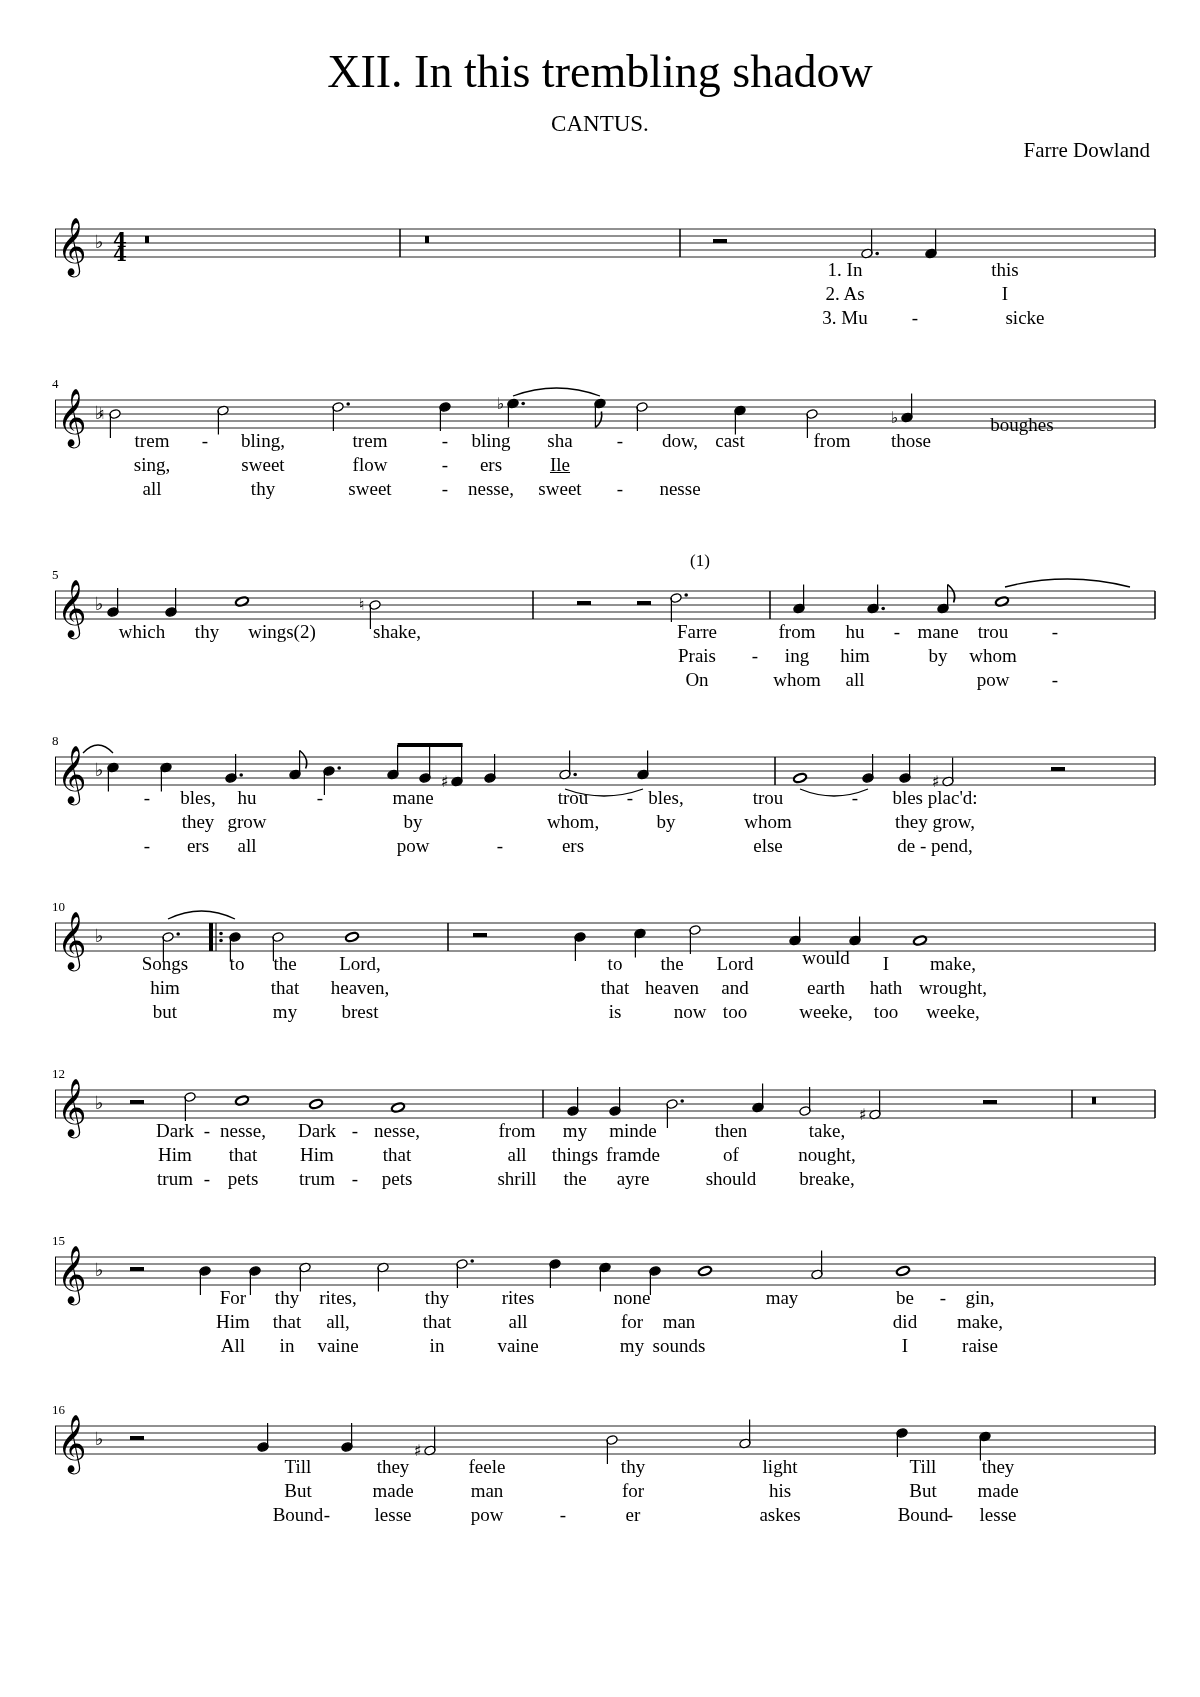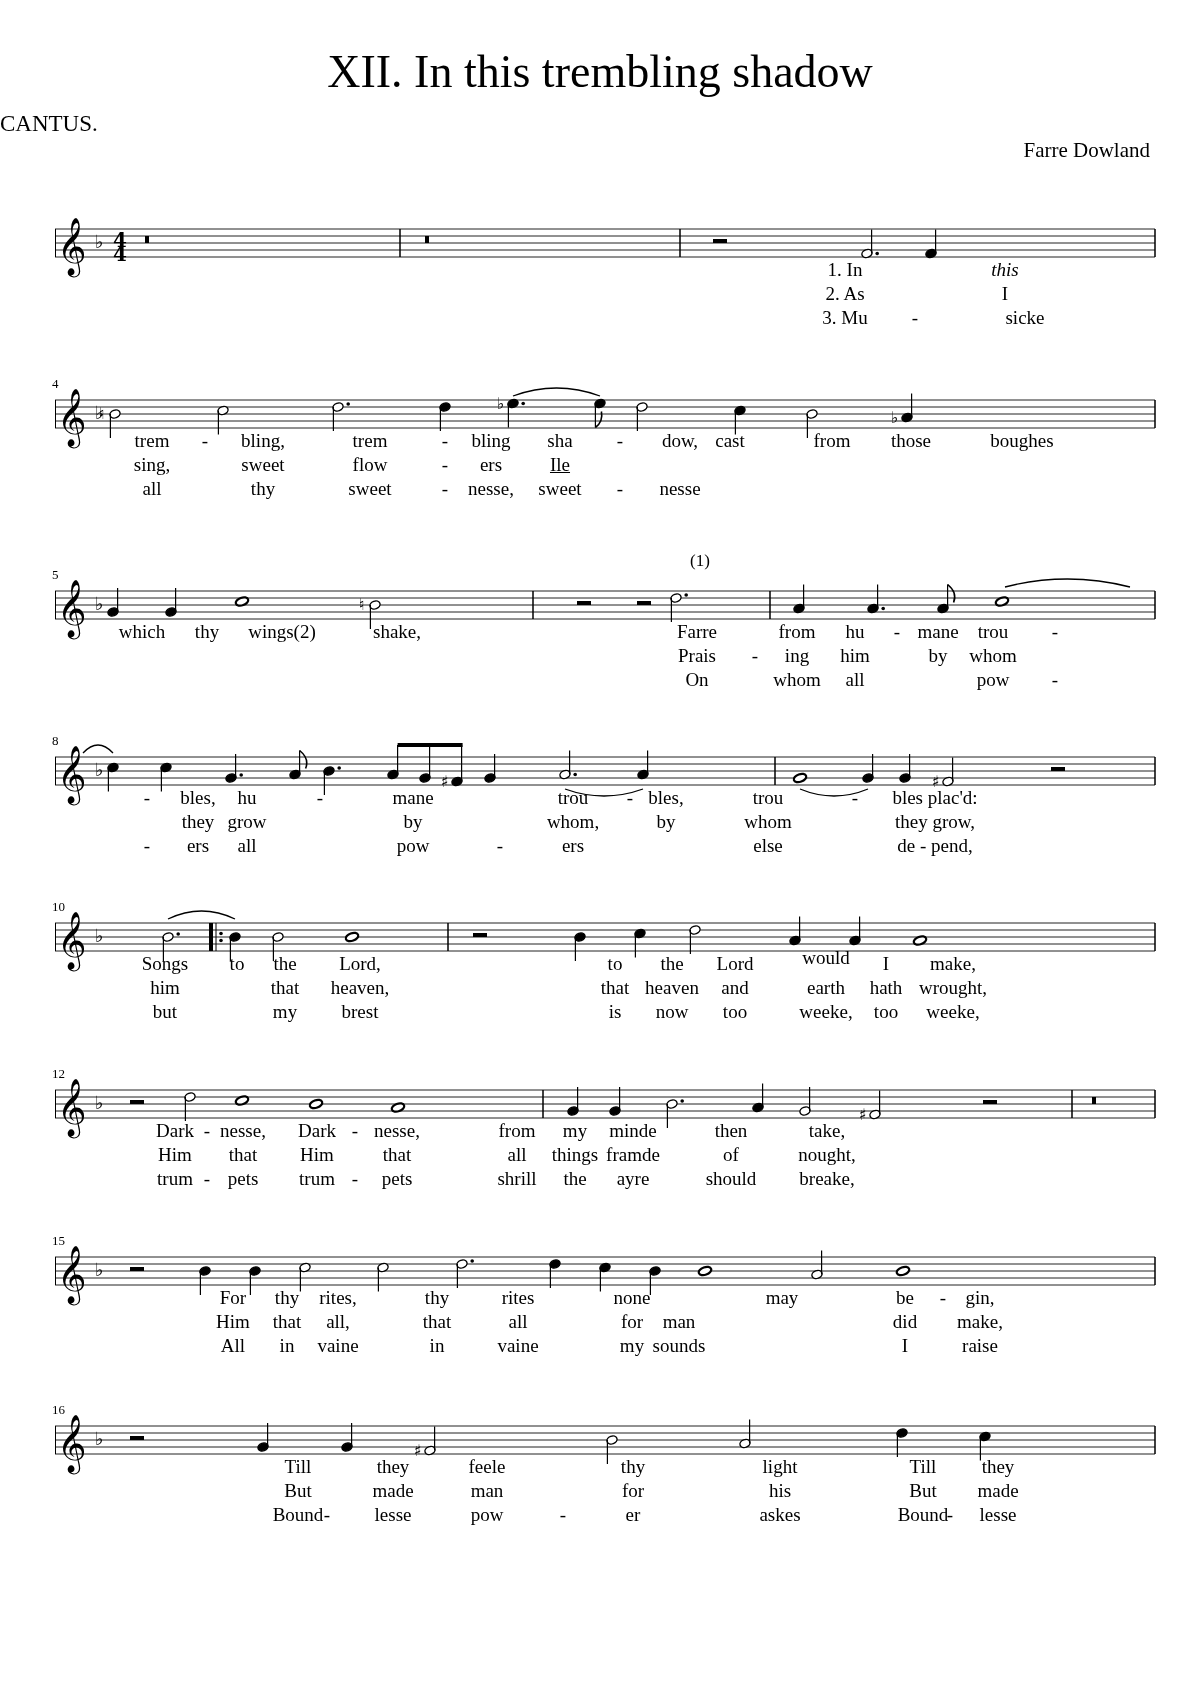--- a/index.html
+++ b/index.html
@@ -1,20 +1,20 @@
 <!DOCTYPE html>
 <html><head>
 <meta charset="utf-8">
 <style>
   html, body { margin: 0; padding: 0; background: #ffffff; }
   body { width: 1200px; height: 1697px; position: relative; overflow: hidden;
          font-family: "Liberation Serif", "DejaVu Serif", serif; color: #000; }
   .title { position: absolute; top: 44px; left: 0; width: 1200px; text-align: center;
            font-size: 46px; line-height: 56px; }
-  .subtitle { position: absolute; top: 110px; left: 0; width: 1200px; text-align: left;
+  .subtitle { position: absolute; top: 110px; left: 0; width: 1200px; text-align: center;
               font-size: 23px; line-height: 28px; }
   .composer { position: absolute; top: 137px; right: 50px; font-size: 21px; line-height: 26px; }
   .system { position: absolute; left: 55px; width: 1100px; }
   .system svg { position: absolute; left: 0; top: 0; overflow: visible; }
   .mnum { position: absolute; left: -3px; font-size: 13px; }
   .lyric { position: absolute; font-size: 19px; line-height: 22px; white-space: nowrap;
            transform: translateX(-50%); }
   .ann { position: absolute; font-size: 17px; transform: translateX(-50%); }
 </style>
 </head>
@@ -58,21 +58,21 @@
         </g>
         <g>
           <ellipse cx="876" cy="24.5" rx="5.2" ry="3.8" transform="rotate(-20 876 24.5)" fill="#000" stroke="#000" stroke-width="1.4"></ellipse>
           <line x1="880.6" x2="880.6" y1="24.5" y2="0.5" stroke="#000" stroke-width="1.2"></line>
         </g>
       </svg>
       <div class="lyric" style="left: 790px; top: 30px;">1. In</div>
       <div class="lyric" style="left: 790px; top: 54px;">2. As</div>
       <div class="lyric" style="left: 790px; top: 78px;">3. Mu</div>
       <div class="lyric" style="left: 860px; top: 78px;">-</div>
-      <div class="lyric" style="left: 950px; top: 30px; font-style: italic;">this</div>
+      <div class="lyric" style="left: 950px; top: 30px;">this</div>
       <div class="lyric" style="left: 950px; top: 54px;">I</div>
       <div class="lyric" style="left: 950px; top: 78px; margin-left: 20px;">sicke</div>
     </div>
     <div class="system" style="top: 400px;">
       <div class="mnum" style="top: -24px;">4</div>
       <svg width="1102" height="60" viewBox="0 -15 1102 60" style="top:-15px">
         <line x1="0" x2="1100" y1="0" y2="0" stroke="#222" stroke-width="1"></line>
         <line x1="0" x2="1100" y1="7" y2="7" stroke="#222" stroke-width="1"></line>
         <line x1="0" x2="1100" y1="14" y2="14" stroke="#222" stroke-width="1"></line>
         <line x1="0" x2="1100" y1="21" y2="21" stroke="#222" stroke-width="1"></line>
@@ -148,21 +148,21 @@
       <div class="lyric" style="left: 505px; top: 30px;">sha</div>
       <div class="lyric" style="left: 505px; top: 54px; text-decoration: underline;">Ile</div>
       <div class="lyric" style="left: 505px; top: 78px;">sweet</div>
       <div class="lyric" style="left: 565px; top: 30px;">-</div>
       <div class="lyric" style="left: 565px; top: 78px;">-</div>
       <div class="lyric" style="left: 625px; top: 30px;">dow,</div>
       <div class="lyric" style="left: 625px; top: 78px;">nesse</div>
       <div class="lyric" style="left: 675px; top: 30px;">cast</div>
       <div class="lyric" style="left: 777px; top: 30px;">from</div>
       <div class="lyric" style="left: 856px; top: 30px;">those</div>
-      <div class="lyric" style="left: 967px; top: 30px;">boughes</div>
+      <div class="lyric" style="left: 967px; top: 14px;">boughes</div>
     </div>
     <div class="system" style="top: 591px;">
       <div class="mnum" style="top: -24px;">5</div>
       <svg width="1102" height="60" viewBox="0 -15 1102 60" style="top:-15px">
         <line x1="0" x2="1100" y1="0" y2="0" stroke="#222" stroke-width="1"></line>
         <line x1="0" x2="1100" y1="7" y2="7" stroke="#222" stroke-width="1"></line>
         <line x1="0" x2="1100" y1="14" y2="14" stroke="#222" stroke-width="1"></line>
         <line x1="0" x2="1100" y1="21" y2="21" stroke="#222" stroke-width="1"></line>
         <line x1="0" x2="1100" y1="28" y2="28" stroke="#222" stroke-width="1"></line>
         <line x1="0.5" x2="0.5" y1="0" y2="28" stroke="#000" stroke-width="1"></line>
@@ -423,21 +423,21 @@
       <div class="lyric" style="left: 230px; top: 54px;">that</div>
       <div class="lyric" style="left: 230px; top: 78px;">my</div>
       <div class="lyric" style="left: 305px; top: 30px;">Lord,</div>
       <div class="lyric" style="left: 305px; top: 54px;">heaven,</div>
       <div class="lyric" style="left: 305px; top: 78px;">brest</div>
       <div class="lyric" style="left: 560px; top: 30px;">to</div>
       <div class="lyric" style="left: 560px; top: 54px;">that</div>
       <div class="lyric" style="left: 560px; top: 78px;">is</div>
       <div class="lyric" style="left: 617px; top: 30px;">the</div>
       <div class="lyric" style="left: 617px; top: 54px;">heaven</div>
-      <div class="lyric" style="left: 617px; top: 78px;">now</div>
+      <div class="lyric" style="left: 635px; top: 78px;">now</div>
       <div class="lyric" style="left: 680px; top: 30px;">Lord</div>
       <div class="lyric" style="left: 680px; top: 54px;">and</div>
       <div class="lyric" style="left: 680px; top: 78px;">too</div>
       <div class="lyric" style="left: 771px; top: 24px;">would</div>
       <div class="lyric" style="left: 771px; top: 54px;">earth</div>
       <div class="lyric" style="left: 771px; top: 78px;">weeke,</div>
       <div class="lyric" style="left: 831px; top: 30px;">I</div>
       <div class="lyric" style="left: 831px; top: 54px;">hath</div>
       <div class="lyric" style="left: 831px; top: 78px;">too</div>
       <div class="lyric" style="left: 898px; top: 30px;">make,</div>

